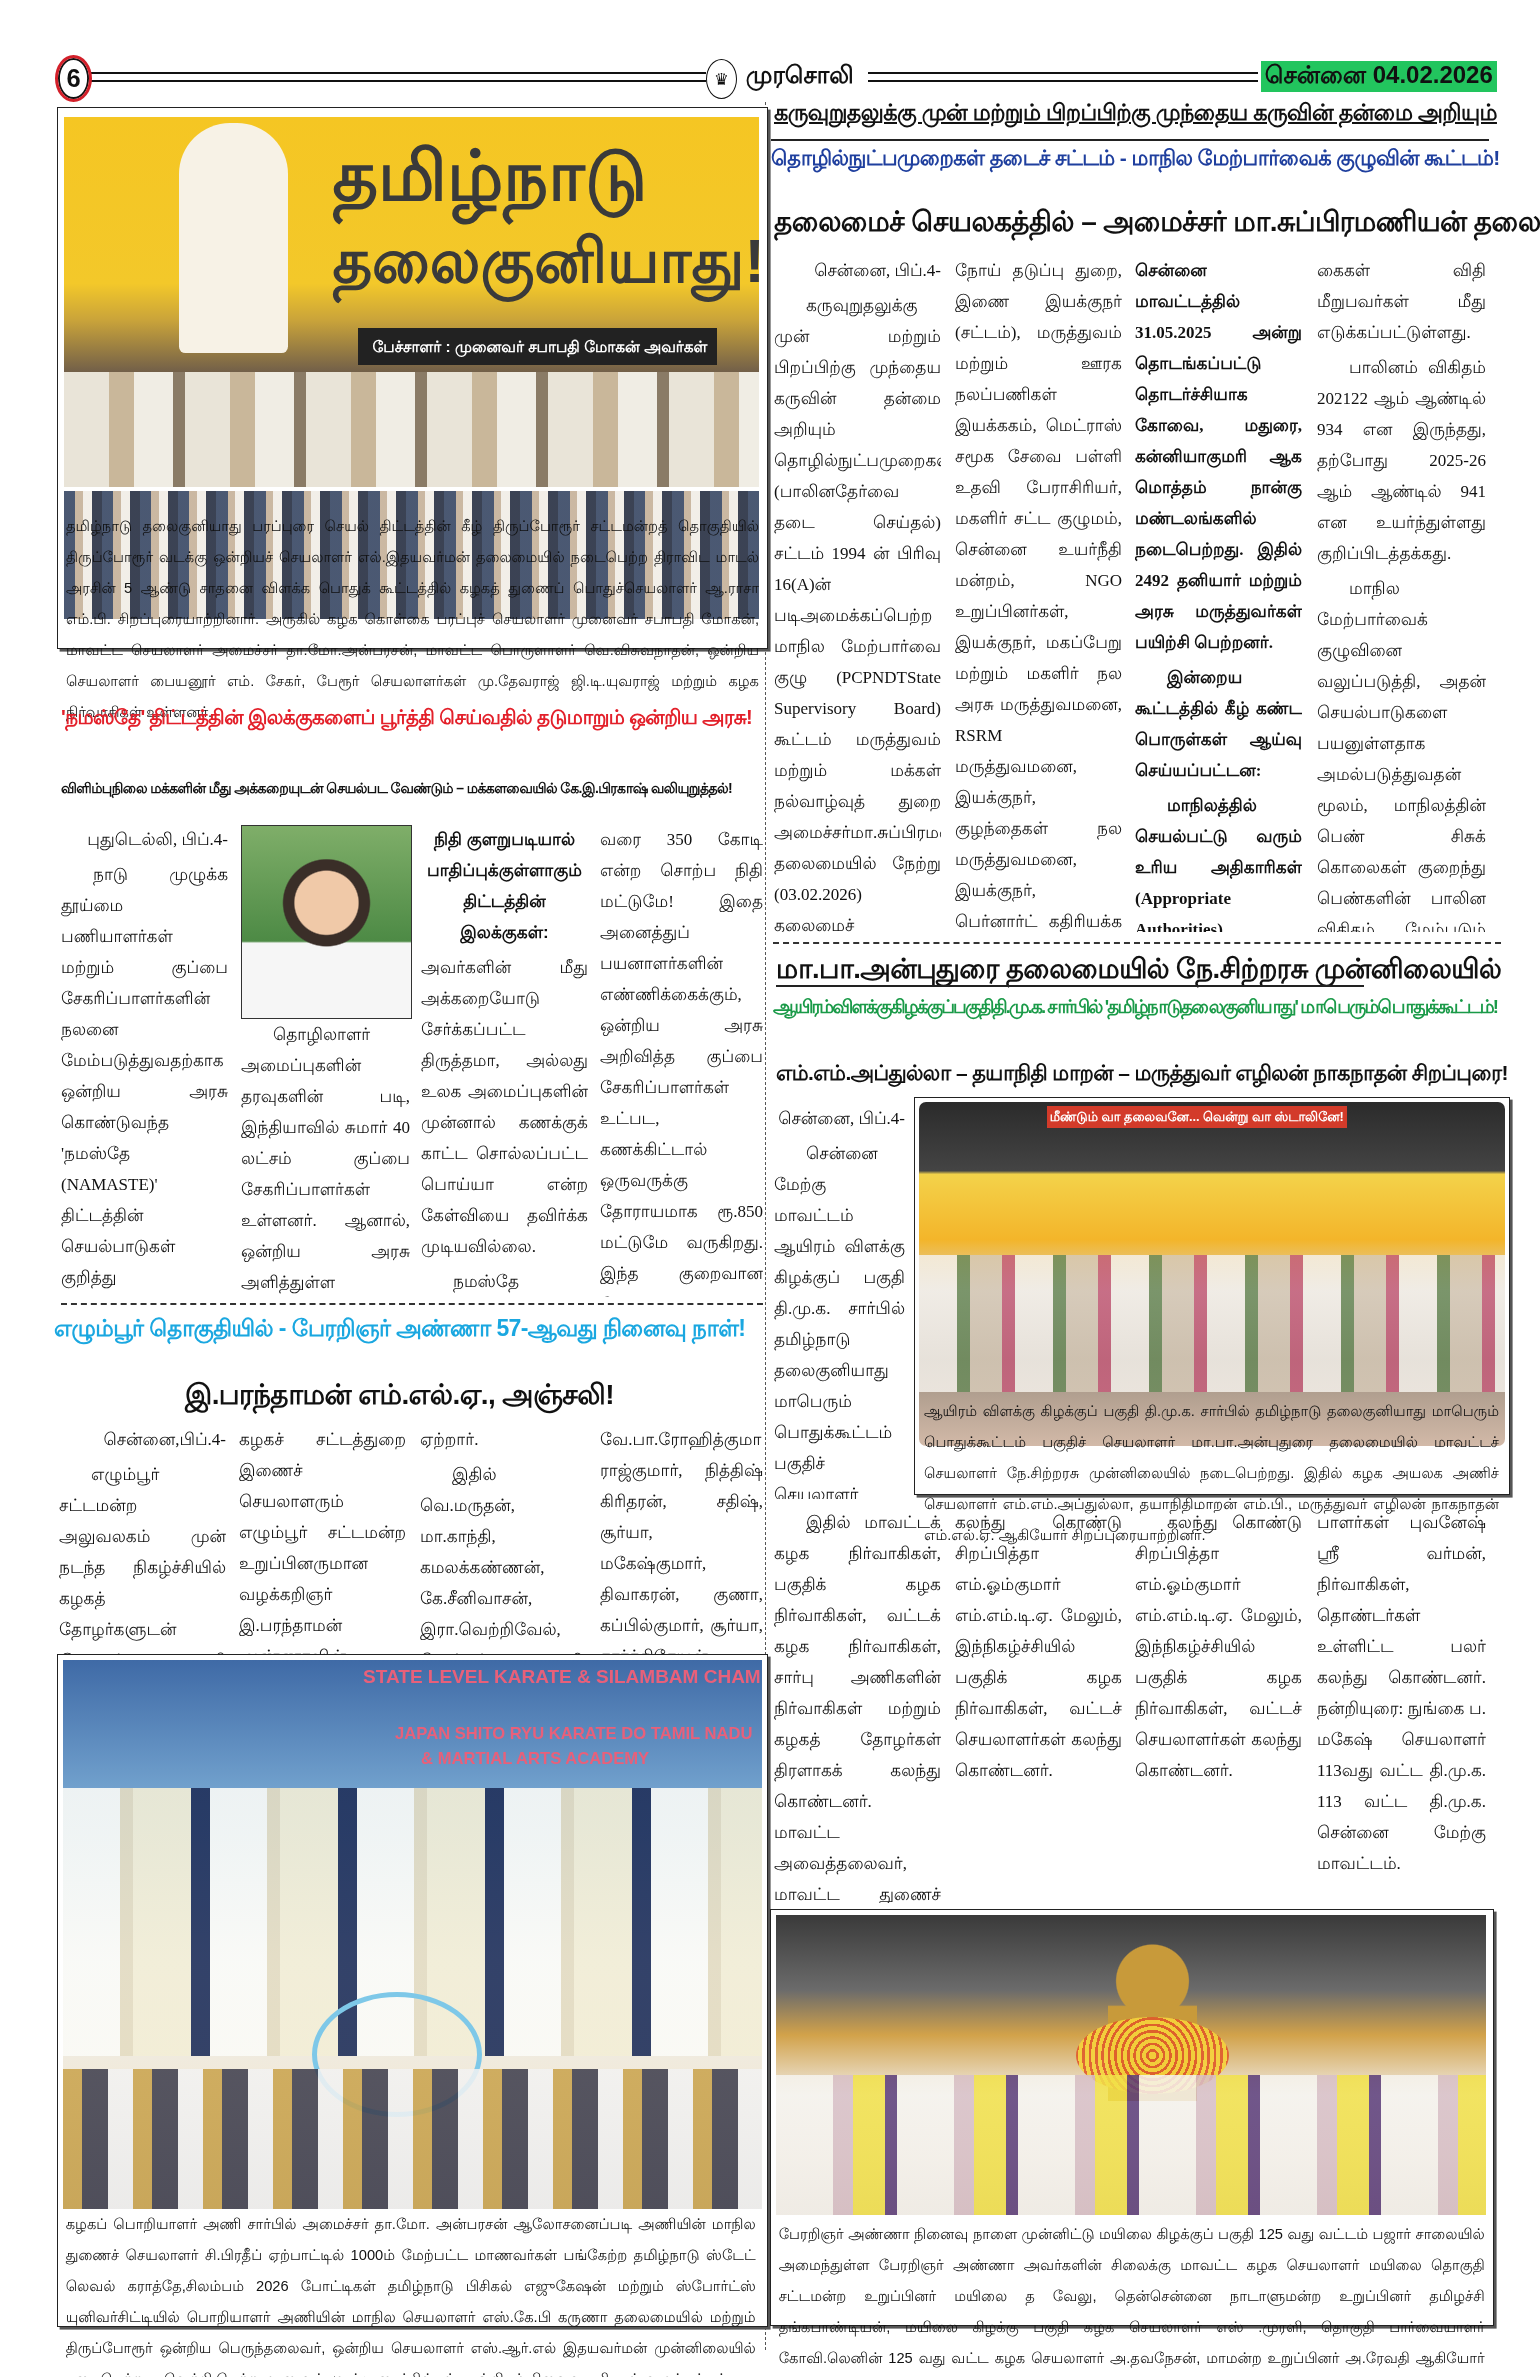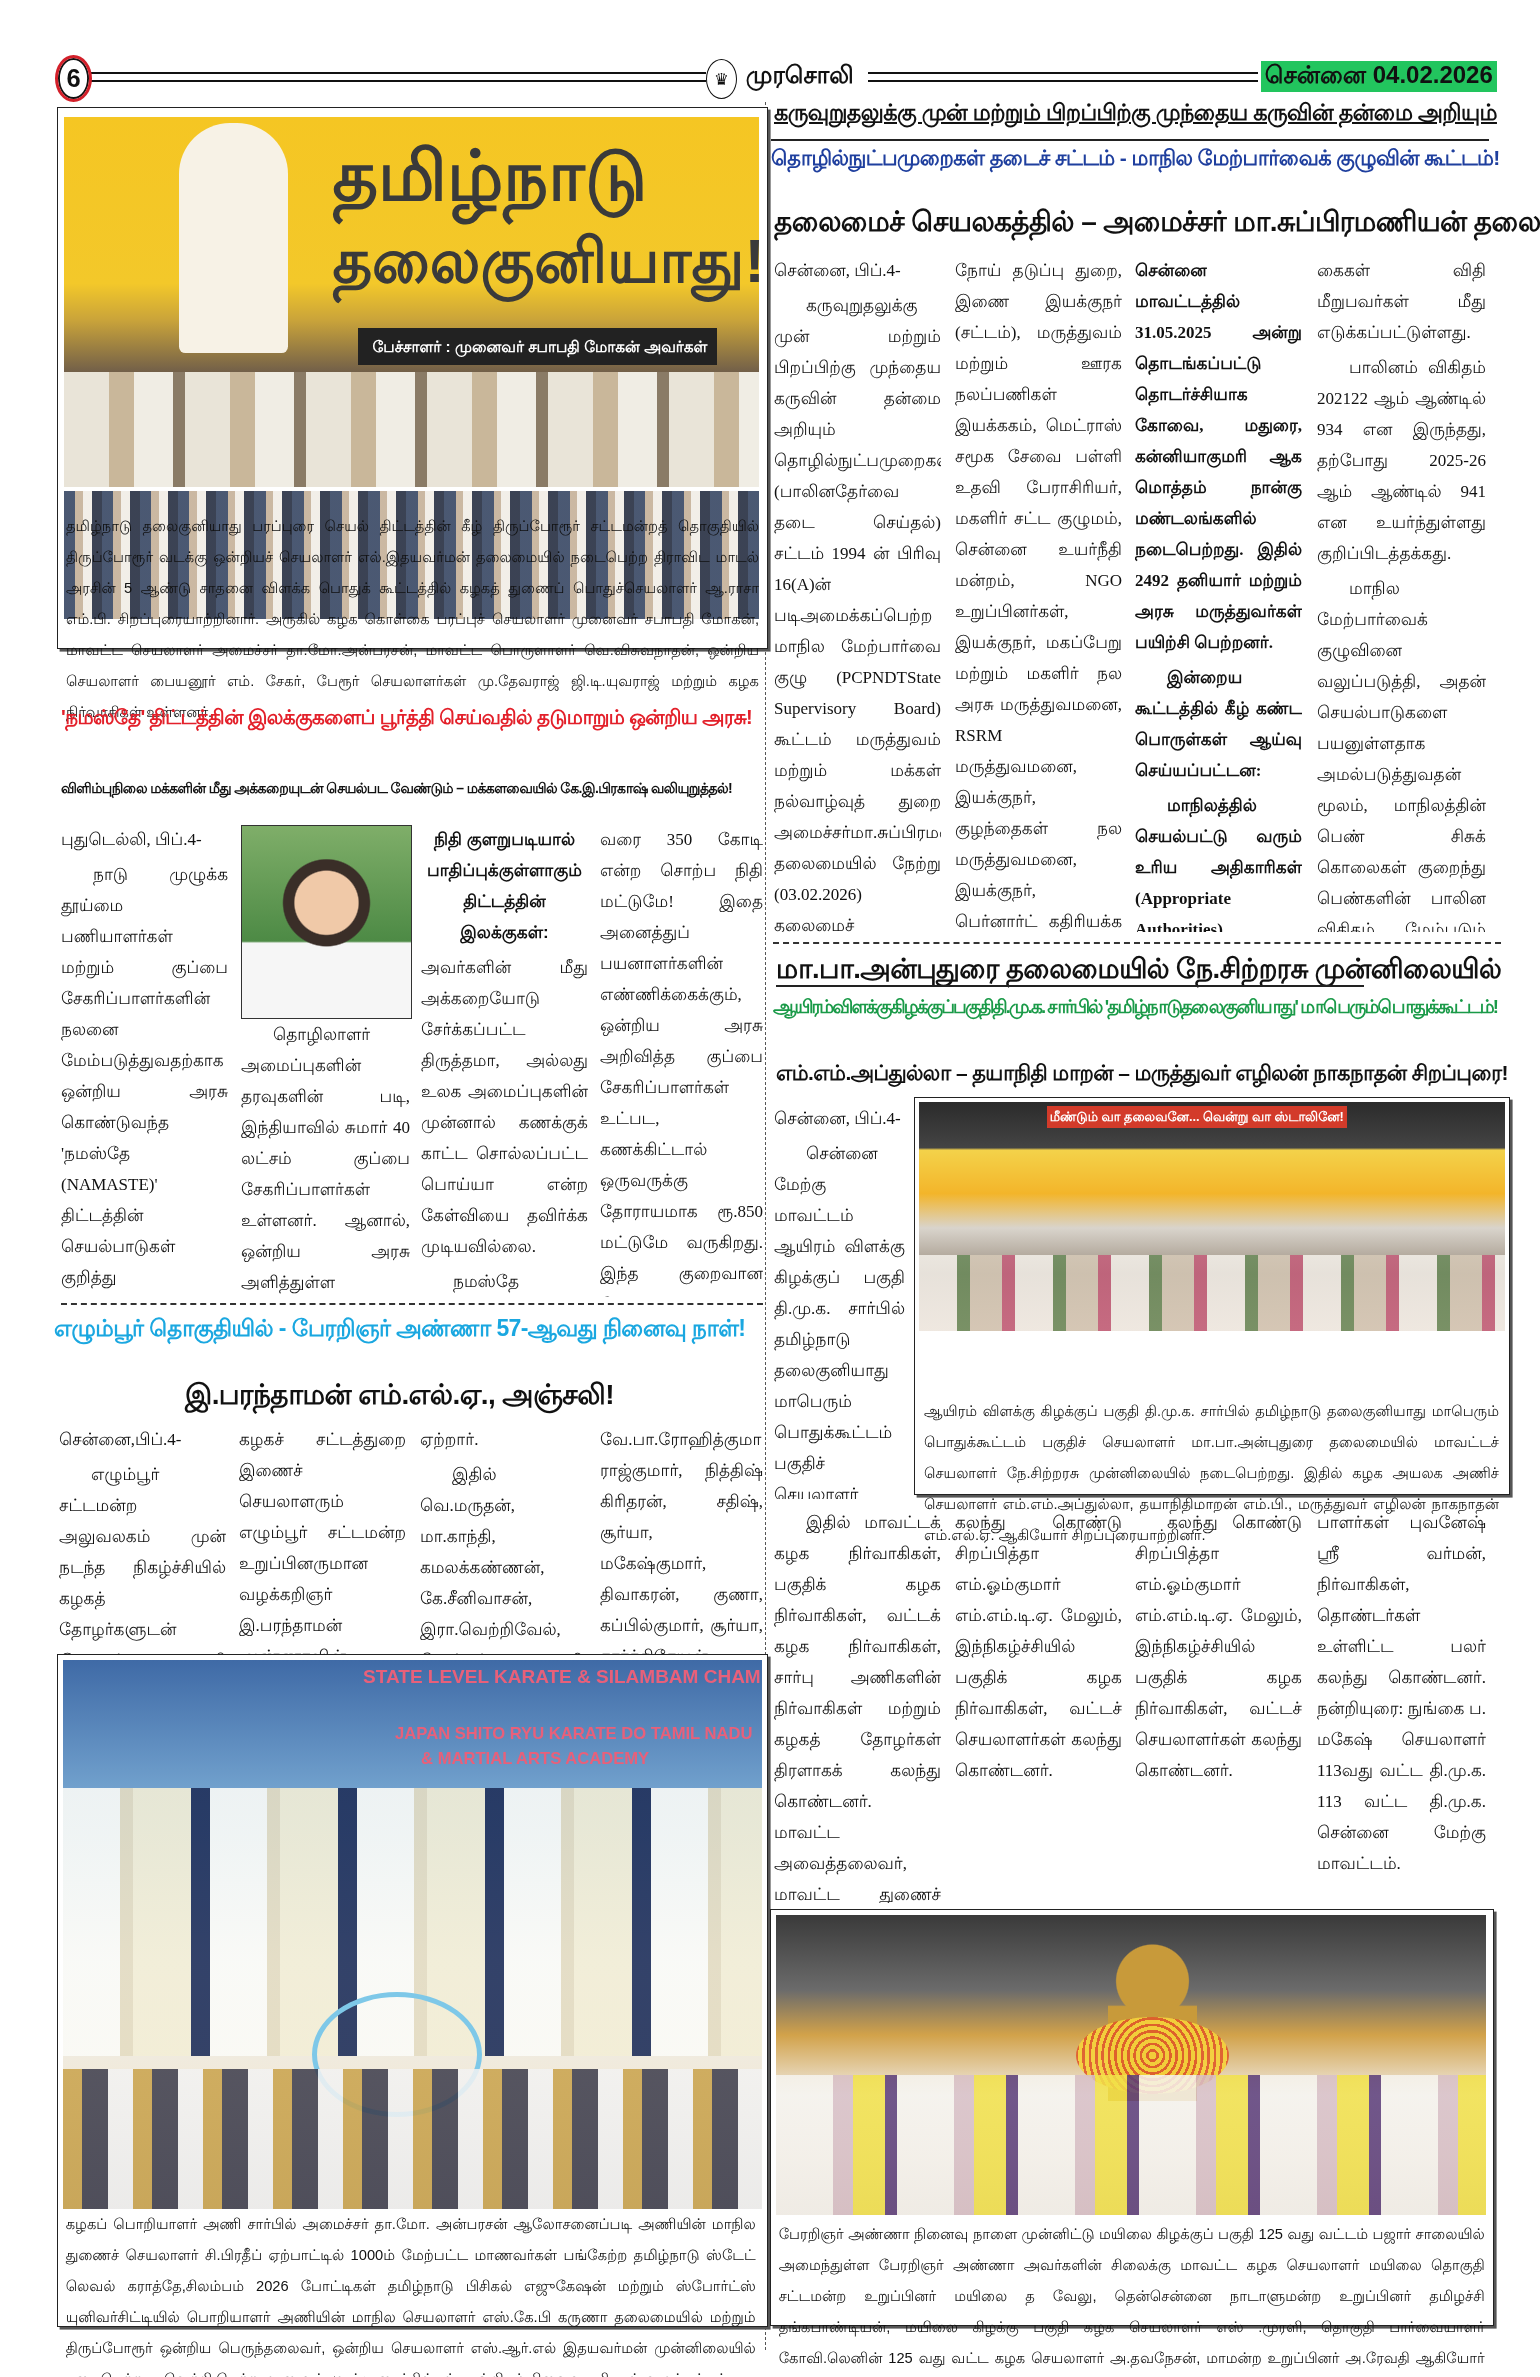--- a/index.html
+++ b/index.html
@@ -12,21 +12,21 @@
   .paper-name{position:absolute;left:742px;top:61px;font:bold 24px "Liberation Sans",sans-serif;background:#fff;padding:0 3.8px;}
   .dateline{position:absolute;left:1261px;top:61px;font:bold 24px "Liberation Sans",sans-serif;background:#22c55e;padding:0 3.8px;}
   .vdash{position:absolute;border-left:1.9px dashed #555;}
   .hdash{position:absolute;border-top:2.6px dashed #333;}
   .box{position:absolute;border:1.9px solid #222;box-shadow:2.6px 2.6px 0 #555;background:#fff;}
   .photo{position:absolute;overflow:hidden;}
   .caption{position:absolute;font:14.7px/31px "Liberation Sans",sans-serif;color:#111;text-align:justify;}
   .hl{position:absolute;font-weight:bold;font-family:"Liberation Sans",sans-serif;white-space:nowrap;letter-spacing:-0.6px;}
   .col{position:absolute;font:17px/31px "Liberation Serif",serif;text-align:justify;color:#111;overflow:hidden;}
   .col p{margin:0 0 3.8px 0;text-indent:32px;}
-  .col p.dl{text-align:left;text-indent:0;}
+  .col p.dl{text-align:right;text-indent:0;}
   .rule{position:absolute;border-top:2.6px solid #222;}
 </style>
 </head>
 <body>
 
 <div class="hdr-line" style="left:83px;width:623px;"></div>
 <div class="hdr-line" style="left:868px;width:390px;"></div>
 <div class="pg-num">
     <span>6</span>
   </div>
@@ -140,21 +140,21 @@
 <div class="rule" style="left:776px;top:985px;width:588px;"></div>
 <div class="hl" style="left: 773px; top: 996px; font-size: 18.5px; color: rgb(26, 154, 72); letter-spacing: -1.9px;">ஆயிரம்விளக்குகிழக்குப்பகுதிதி.மு.க. சார்பில் 'தமிழ்நாடுதலைகுனியாது' மாபெரும்பொதுக்கூட்டம்!</div>
 <div class="hl" style="left: 776px; top: 1061px; font-size: 21px; color: rgb(17, 17, 17);">எம்.எம்.அப்துல்லா – தயாநிதி மாறன் – மருத்துவர் எழிலன் நாகநாதன் சிறப்புரை!</div>
 
 <div class="col" style="left:774px;top:1103px;width:131px;height:396px;">
   <p class="dl">சென்னை, பிப்.4-</p>
   <p>சென்னை மேற்கு மாவட்டம் ஆயிரம் விளக்கு கிழக்குப் பகுதி தி.மு.க. சார்பில் தமிழ்நாடு தலைகுனியாது மாபெரும் பொதுக்கூட்டம் பகுதிச் செயலாளர் மா.பா.அன்புதுரை தலைமையில் மாவட்டச் செயலாளர் நே.சிற்றரசு முன்னிலையில் நடைபெற்றது. இதில் கழக அயலக அணிச் செயலாளர் எம்.எம்.அப்துல்லா, தயாநிதி மாறன் எம்.பி., மருத்துவர் எழிலன் நாகநாதன் எம்.எல்.ஏ. ஆகியோர் சிறப்புரையாற்றினர்.</p>
 </div>
 
 <div class="box" style="left:914px;top:1097px;width:594px;height:396px;">
-  <div class="photo" style="left:3.8px;top:3.8px;width:586px;height:229px;background:linear-gradient(180deg,#2b2b2b 0%,#444 20%,#f3d24a 21%,#f3b52a 40%,#d9d4cc 55%,#9c8f80 75%,#d2b9a8 100%);">
+  <div class="photo" style="left:3.8px;top:3.8px;width:586px;height:344px;background:linear-gradient(180deg,#2b2b2b 0%,#444 20%,#f3d24a 21%,#f3b52a 40%,#d9d4cc 55%,#9c8f80 75%,#d2b9a8 100%);border-radius:7px;">
     <div class="abs" style="left:128px;top:3.8px;width:300px;height:22px;background:#d33b2a;color:#fff;font:bold 12.8px 'Liberation Sans',sans-serif;line-height:22px;text-align:center;white-space:nowrap;overflow:hidden;">மீண்டும் வா தலைவனே... வென்று வா ஸ்டாலினே!</div>
     <div class="abs" style="left:0;top:153px;width:586px;height:137px;background:repeating-linear-gradient(90deg,#f4f0ea 0 38px,#6a8a5a 38px 51px,#d6c9b7 51px 83px,#c45d7a 83px 96px);opacity:0.85;"></div>
   </div>
   <div class="caption" style="left:9px;top:298px;width:575px;">ஆயிரம் விளக்கு கிழக்குப் பகுதி தி.மு.க. சார்பில் தமிழ்நாடு தலைகுனியாது மாபெரும் பொதுக்கூட்டம் பகுதிச் செயலாளர் மா.பா.அன்புதுரை தலைமையில் மாவட்டச் செயலாளர் நே.சிற்றரசு முன்னிலையில் நடைபெற்றது. இதில் கழக அயலக அணிச் செயலாளர் எம்.எம்.அப்துல்லா, தயாநிதிமாறன் எம்.பி., மருத்துவர் எழிலன் நாகநாதன் எம்.எல்.ஏ. ஆகியோர் சிறப்புரையாற்றினர்.</div>
 </div>
 
 <div class="col" style="left:774px;top:1507px;width:167px;height:396px;">
   <p>இதில் மாவட்டக் கழக நிர்வாகிகள், பகுதிக் கழக நிர்வாகிகள், வட்டக் கழக நிர்வாகிகள், சார்பு அணிகளின் நிர்வாகிகள் மற்றும் கழகத் தோழர்கள் திரளாகக் கலந்து கொண்டனர். மாவட்ட அவைத்தலைவர், மாவட்ட துணைச் செயலாளர்கள் உள்ளிட்டோர் கலந்து கொண்டு சிறப்பித்தனர்.</p>
 </div>
 <div class="col" style="left:955px;top:1507px;width:167px;height:396px;">

